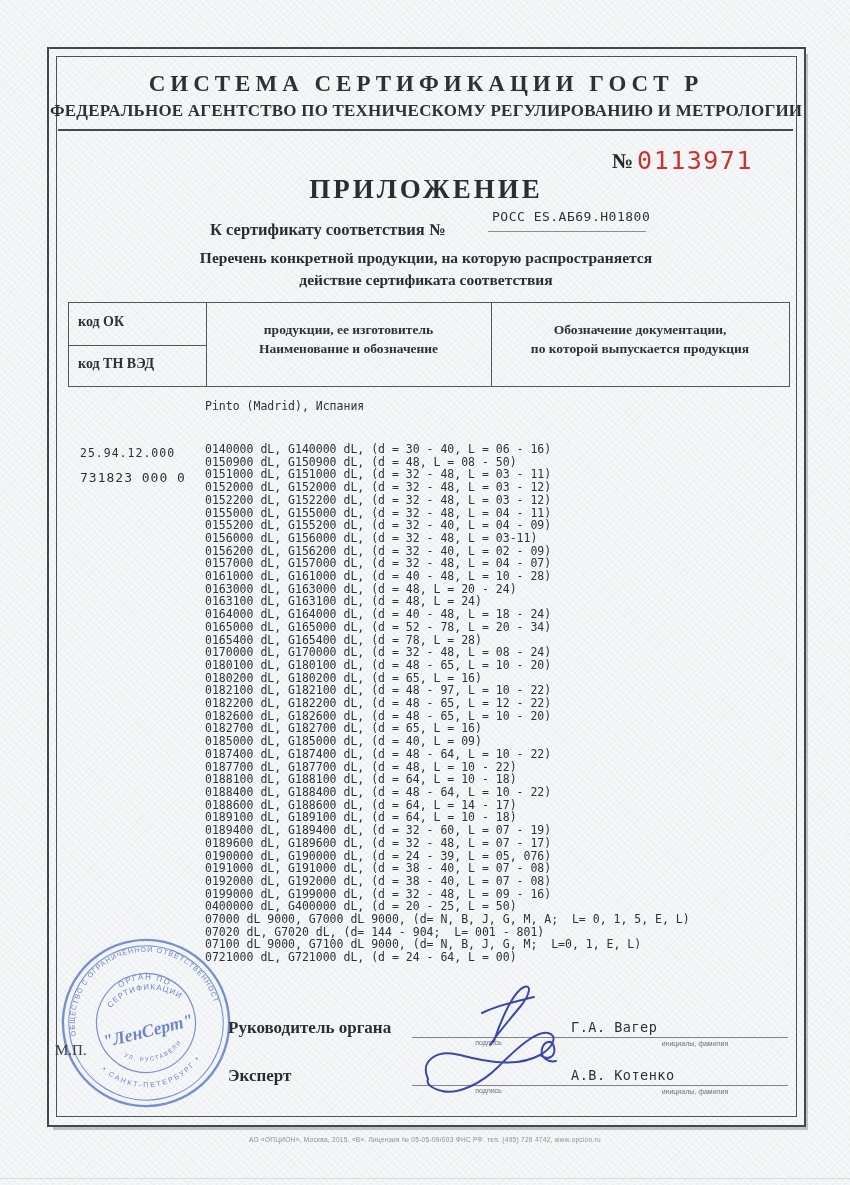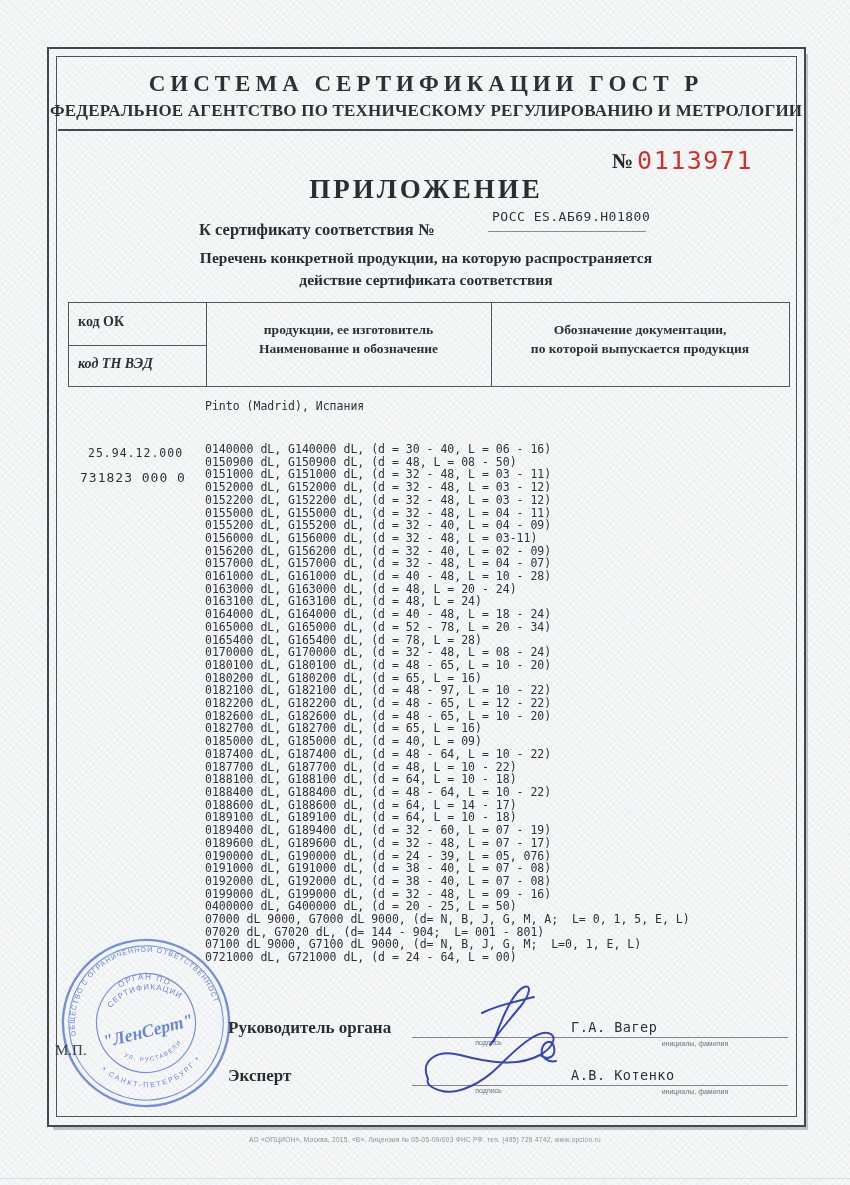--- a/index.html
+++ b/index.html
@@ -24,42 +24,42 @@
   .doc-agency{left:50px;top:101px;width:752px;text-align:right;font-weight:bold;
     font-size:17px;letter-spacing:.2px;color:#2d3134;white-space:nowrap;}
   
   .serial{left:612px;top:146px;white-space:nowrap;}
   .serial .no{font-size:21px;font-weight:bold;color:#26282b;}
   .serial .digits{font-family:"DejaVu Sans Mono","Liberation Mono",monospace;
     font-size:25px;letter-spacing:1.5px;vertical-align:-1px;}
   
   .appendix-title{left:56px;top:174px;width:740px;text-align:center;font-weight:bold;
     font-size:27px;letter-spacing:3px;color:#2b2e31;}
-  .cert-label{left:199px;top:220px;font-weight:bold;font-size:16.5px;color:#2b2e31;}
+  .cert-label{left:210px;top:220px;font-weight:bold;font-size:16.5px;color:#2b2e31;}
   .cert-value{left:492px;top:209px;font-family:"DejaVu Sans Mono","Liberation Mono",monospace;
     font-size:13px;letter-spacing:.5px;color:#33363a;}
   .cert-underline{left:488px;top:231px;width:158px;border-top:1px solid #8a8f94;}
   .desc1{left:56px;top:249px;width:740px;text-align:center;font-weight:bold;font-size:15.5px;color:#2b2e31;}
   .desc2{left:56px;top:271px;width:740px;text-align:center;font-weight:bold;font-size:15.5px;color:#2b2e31;}
   
   .tbl{left:68px;top:302px;width:720px;height:83px;border:1.5px solid #53575b;}
   .tbl .v1{position:absolute;left:137px;top:0;height:100%;border-left:1.5px solid #53575b;}
   .tbl .v2{position:absolute;left:422px;top:0;height:100%;border-left:1.5px solid #53575b;}
   .tbl .h1{position:absolute;left:0;top:42px;width:137px;border-top:1.5px solid #53575b;}
   .tbl .c-label{position:absolute;font-size:14px;font-weight:600;color:#2d3034;}
   .cell-ok{left:9px;top:11px;}
-  .cell-tnved{left:9px;top:53px;font-style:italic;}
+  .cell-tnved{left:9px;top:53px;}
   .tbl .c-head{position:absolute;top:17px;text-align:center;font-size:13.5px;
     font-weight:600;line-height:19px;color:#2d3034;}
   .c-head.mid{left:137px;width:285px;}
   .c-head.right{left:422px;width:298px;}
   
   .mono{font-family:"DejaVu Sans Mono","Liberation Mono",monospace;color:#2e3034;}
   .manufacturer{left:205px;top:398px;font-size:11.5px;line-height:17px;}
-  .code-ok{left:88px;top:446px;font-size:11.5px;letter-spacing:1px;}
+  .code-ok{left:80px;top:446px;font-size:11.5px;letter-spacing:1px;}
   .code-tnved{left:80px;top:470px;font-size:13px;letter-spacing:1px;}
   .prod-list{left:205px;top:443px;font-size:11.5px;line-height:12.7px;white-space:pre;}
   
   .sig-label{font-weight:bold;font-size:17px;color:#2b2e31;white-space:nowrap;}
   .head-label{left:228px;top:1018px;}
   .expert-label{left:228px;top:1066px;}
   .rule{border-top:1px solid #7e848a;}
   .sig-line1{left:412px;top:1037px;width:153px;}
   .sig-line2{left:412px;top:1085px;width:153px;}
   .name-line1{left:565px;top:1037px;width:223px;}

